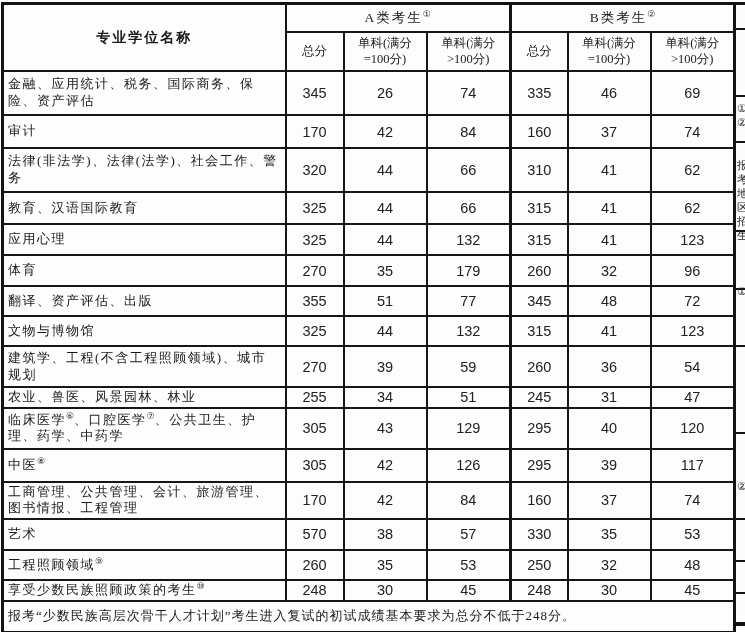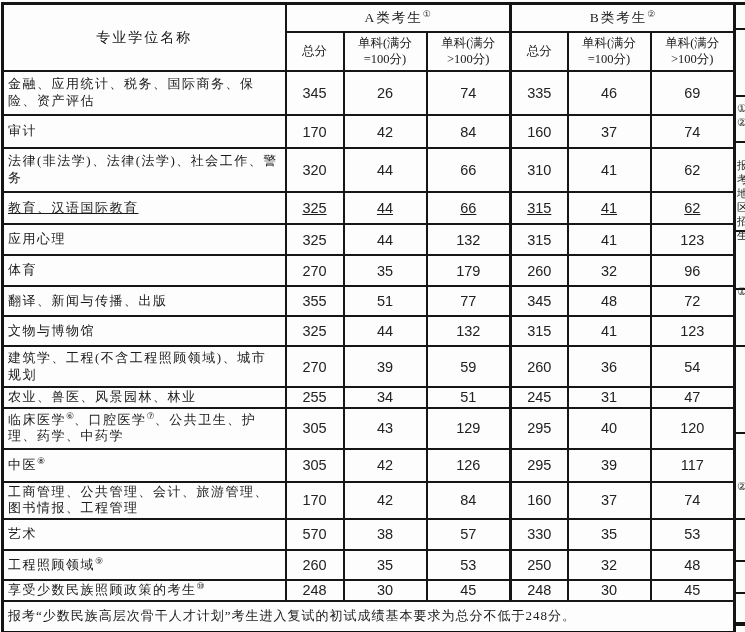--- a/index.html
+++ b/index.html
@@ -24,21 +24,21 @@
     padding:1px 3px;
     vertical-align:middle;
     overflow:hidden;
   }
   
   .score-table td:nth-child(5),
   .score-table th.group-b,
   .score-table th.sub-b-first{border-left:3px solid #141414;}
 
   th.name-h{
-    font-size:14px;font-weight:normal;letter-spacing:2px;text-align:center;
+    font-size:14px;font-weight:bold;letter-spacing:2px;text-align:center;
   }
   th.group-h{
     font-size:13.5px;font-weight:normal;letter-spacing:2px;text-align:center;
     height:24px;
   }
   th.sub-h{
     font-size:12.5px;font-weight:normal;text-align:center;line-height:1.25;
     height:33px;padding:2px 1px;
   }
   sup.fn{font-size:9px;line-height:0;vertical-align:super;letter-spacing:0;}
@@ -128,21 +128,21 @@
         </tr>
         <tr style="height: 44px;">
           <td class="name">法律(非法学)、法律(法学)、社会工作、警务</td>
           <td class="num">320</td>
           <td class="num">44</td>
           <td class="num">66</td>
           <td class="num">310</td>
           <td class="num">41</td>
           <td class="num">62</td>
         </tr>
-        <tr style="height: 32px; text-decoration: underline;">
+        <tr style="height: 32px;">
           <td class="name">教育、汉语国际教育</td>
           <td class="num">325</td>
           <td class="num">44</td>
           <td class="num">66</td>
           <td class="num">315</td>
           <td class="num">41</td>
           <td class="num">62</td>
         </tr>
         <tr style="height: 31px;">
           <td class="name">应用心理</td>
@@ -156,21 +156,21 @@
         <tr style="height: 31px;">
           <td class="name">体育</td>
           <td class="num">270</td>
           <td class="num">35</td>
           <td class="num">179</td>
           <td class="num">260</td>
           <td class="num">32</td>
           <td class="num">96</td>
         </tr>
         <tr style="height: 30px;">
-          <td class="name">翻译、新闻与传播、出版</td>
+          <td class="name">翻译、资产评估、出版</td>
           <td class="num">355</td>
           <td class="num">51</td>
           <td class="num">77</td>
           <td class="num">345</td>
           <td class="num">48</td>
           <td class="num">72</td>
         </tr>
         <tr style="height: 30px;">
           <td class="name">文物与博物馆</td>
           <td class="num">325</td>

